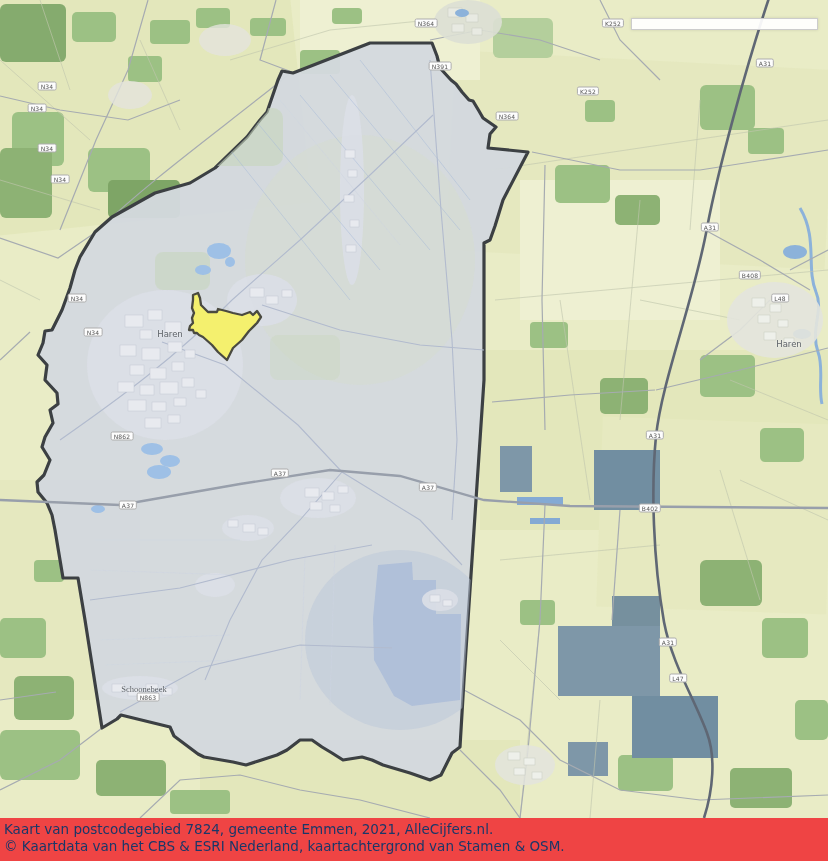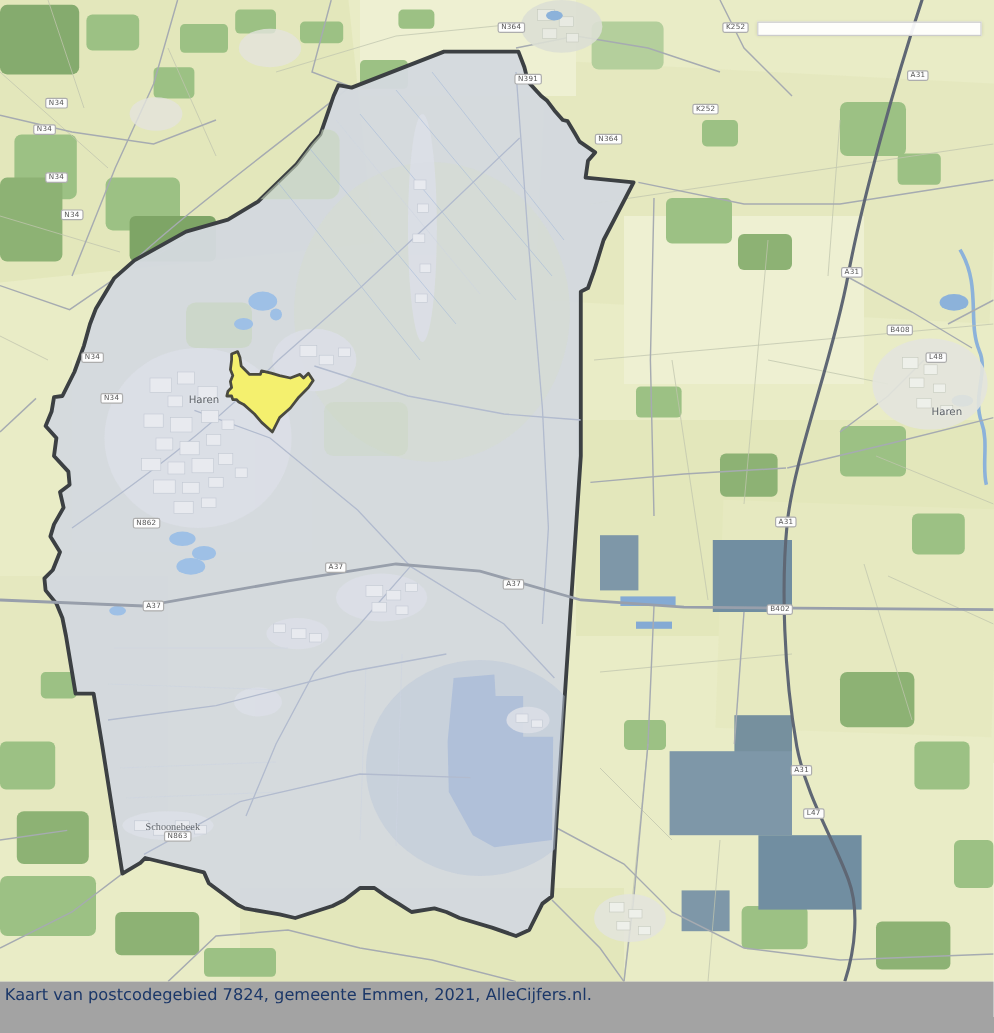--- a/index.html
+++ b/index.html
@@ -23,21 +23,21 @@
     font-size:6px;line-height:7px;color:#555;padding:0 2px;white-space:nowrap;
     z-index:10;letter-spacing:.2px;
   }
   .town-label{
     position:absolute;transform:translate(-50%,-50%);
     font-size:8.5px;color:#5d6268;z-index:11;white-space:nowrap;
     text-shadow:0 0 2px rgba(255,255,255,.8);
   }
   
   .caption{
-    position:absolute;left:0;top:818px;width:828px;height:43px;background:#a3a3a3;
+    position:absolute;left:0;top:818px;width:828px;height:43px;background:#ef4444;
     font-family:"DejaVu Sans",sans-serif;color:#1b3768;
   }
   .caption div{margin:0;padding:0 0 0 4px;font-size:13.5px;line-height:17px;}
   .caption div:first-child{padding-top:3px;}
 </style>
 </head>
 <body>
 
 <div class="page">
   <div class="map">
@@ -339,14 +339,15 @@
         <div class="town-label" style="left: 144px; top: 689px; font-family: Liberation Serif, serif;">Schoonebeek</div>
         <div class="town-label" style="left: 789px; top: 344px;">Haren</div>
       </div>
 
     <div class="legend">
     </div>
   </div>
 
   <div class="caption">
     <div>Kaart van postcodegebied 7824, gemeente Emmen, 2021, AlleCijfers.nl.</div>
+    <div>© Kaartdata van het CBS &amp; ESRI Nederland, kaartachtergrond van Stamen &amp; OSM.</div>
   </div>
 </div>
 
 </body></html>

